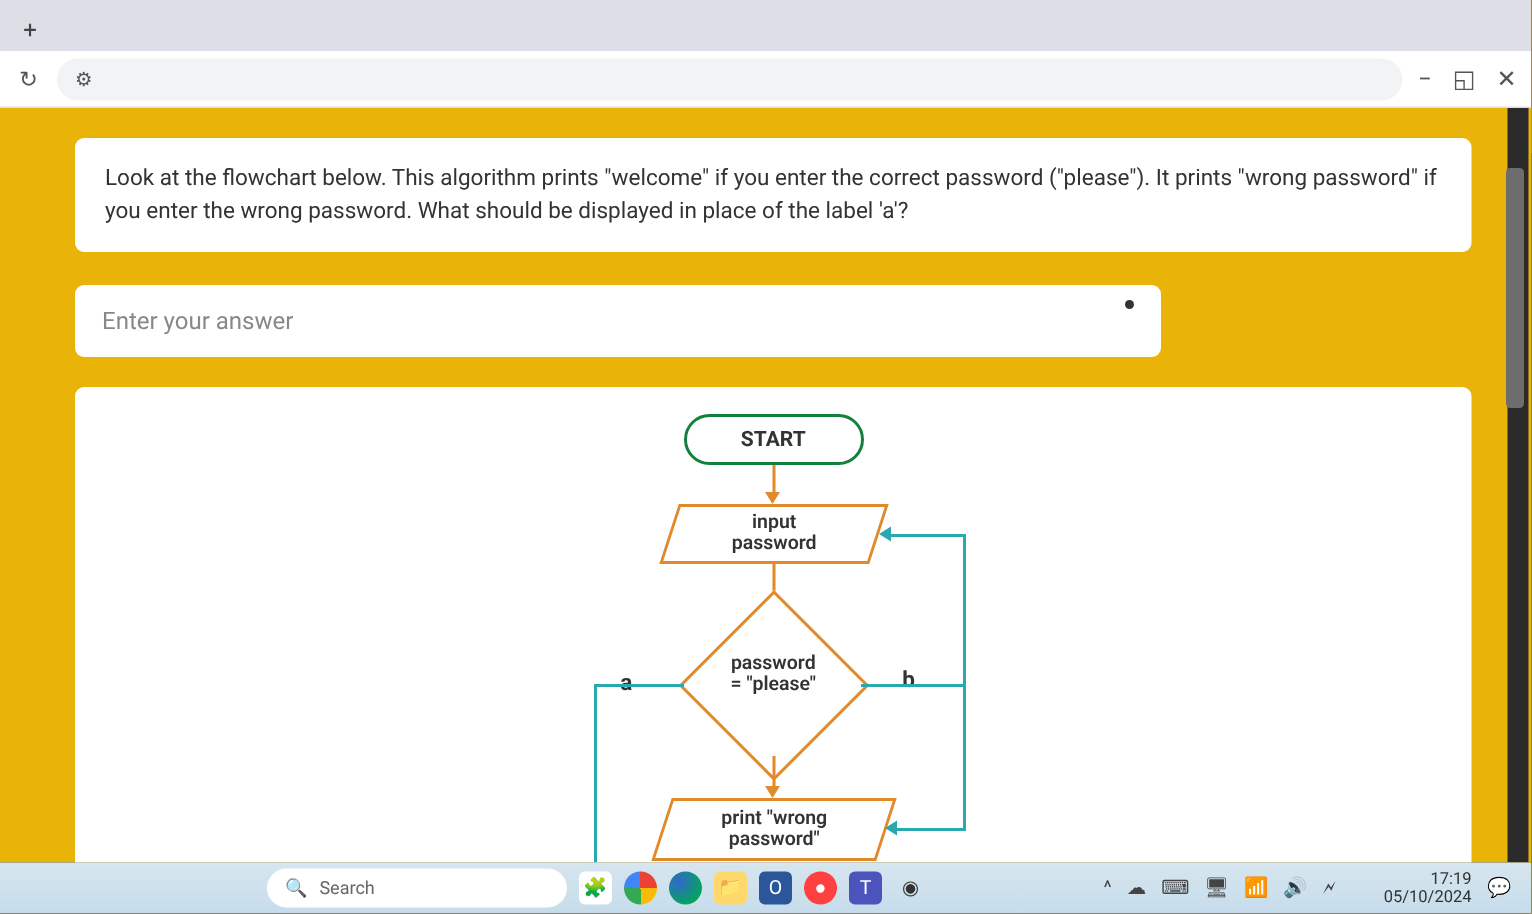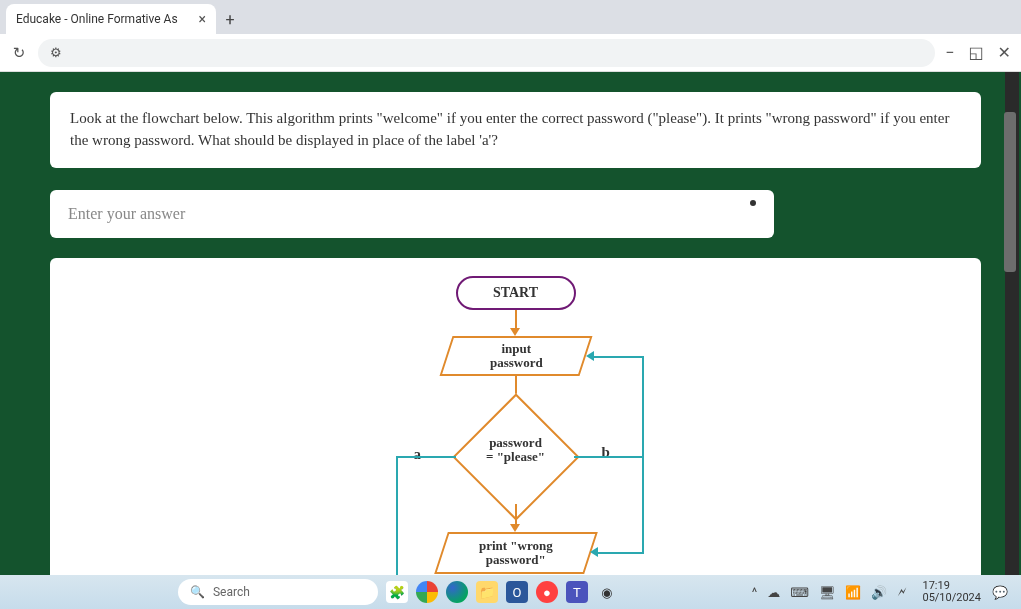--- a/index.html
+++ b/index.html
@@ -57,24 +57,23 @@
     gap:8px;
   }
   .addr-right { display:flex; align-items:center; gap:14px; color:#555; }
   .error-chip {
     border:1px solid #ccc; border-radius:12px; padding:2px 10px; font-size:11px; color:#666;
   }
   
   .viewport {
     position: absolute;
     top: 72px; left: 0; right: 0; bottom: 34px;
-    background: #14532d;
+    background: #eab308;
     overflow: hidden;
     padding: 20px 40px 0 50px;
-    font-family: Liberation Serif, serif;
   }
   .scrollbar-track {
     position:absolute; right:2px; top:0; bottom:0; width:14px; background:#2a2a2a;
   }
   .scrollbar-thumb {
     position:absolute; right:3px; top:40px; width:12px; height:160px; background:#6d6d6d; border-radius:3px;
   }
   .question-card {
     background: #fff;
     border-radius: 6px;
@@ -91,21 +90,21 @@
     position:relative;
   }
   .dot { width:6px; height:6px; background:#333; border-radius:50%; position:absolute; right:18px; top:10px;}
   .flowchart-card {
     background:#fff; border-radius:6px 6px 0 0; height:330px; position:relative; overflow:hidden;
   }
   
   .fc { position:absolute; left:50%; top:18px; transform:translateX(-50%); width:420px; height:310px; }
   .fc-start {
     position:absolute; left:150px; top:0; width:120px; height:34px;
-    border:2px solid #701a75; border-radius:17px; background:#fff;
+    border:2px solid #15803d; border-radius:17px; background:#fff;
     display:flex; align-items:center; justify-content:center;
     font-weight:700; color:#333; font-size:14px;
   }
   .fc-input {
     position:absolute; left:140px; top:60px; width:140px; height:40px;
     border:2px solid #e08a2c; background:#fff;
     transform: skewX(-18deg);
     display:flex; align-items:center; justify-content:center;
   }
   .fc-input span { transform: skewX(18deg); text-align:center; font-size:13px; font-weight:600; color:#333; line-height:1.1;}
@@ -142,31 +141,27 @@
     display:flex; align-items:center; padding:0 10px; gap:8px;
     font-size:11px; color:#333;
   }
   .taskbar .spacer { flex:1; }
   .search-pill {
     background:#fff; border-radius:16px; height:26px; width:200px;
     display:flex; align-items:center; gap:8px; padding:0 12px; color:#666; font-size:12px;
   }
   .tb-icon { width:22px; height:22px; border-radius:4px; display:flex; align-items:center; justify-content:center; font-size:13px;}
   .tb-icon.circle { border-radius:50%; }
-  .clock { line-height:1.1; font-size:11px; margin-left:8px;}
+  .clock { text-align:right; line-height:1.1; font-size:11px; margin-left:24px;}
   .tray { display:flex; align-items:center; gap:10px; color:#444; font-size:13px;}
 </style>
 </head>
 <body>
 
 <div class="tab-strip">
-  <div class="tab">
-    <span class="tab-title">Educake - Online Formative As</span>
-    <span class="tab-close">×</span>
-  </div>
   <div class="new-tab">+</div>
 </div>
 
 <div class="addr-bar">
   <span class="addr-icon">↻</span>
   <div class="url-pill">
     <span>⚙</span>
   </div>
   <div class="addr-right">
     <span>−</span>

